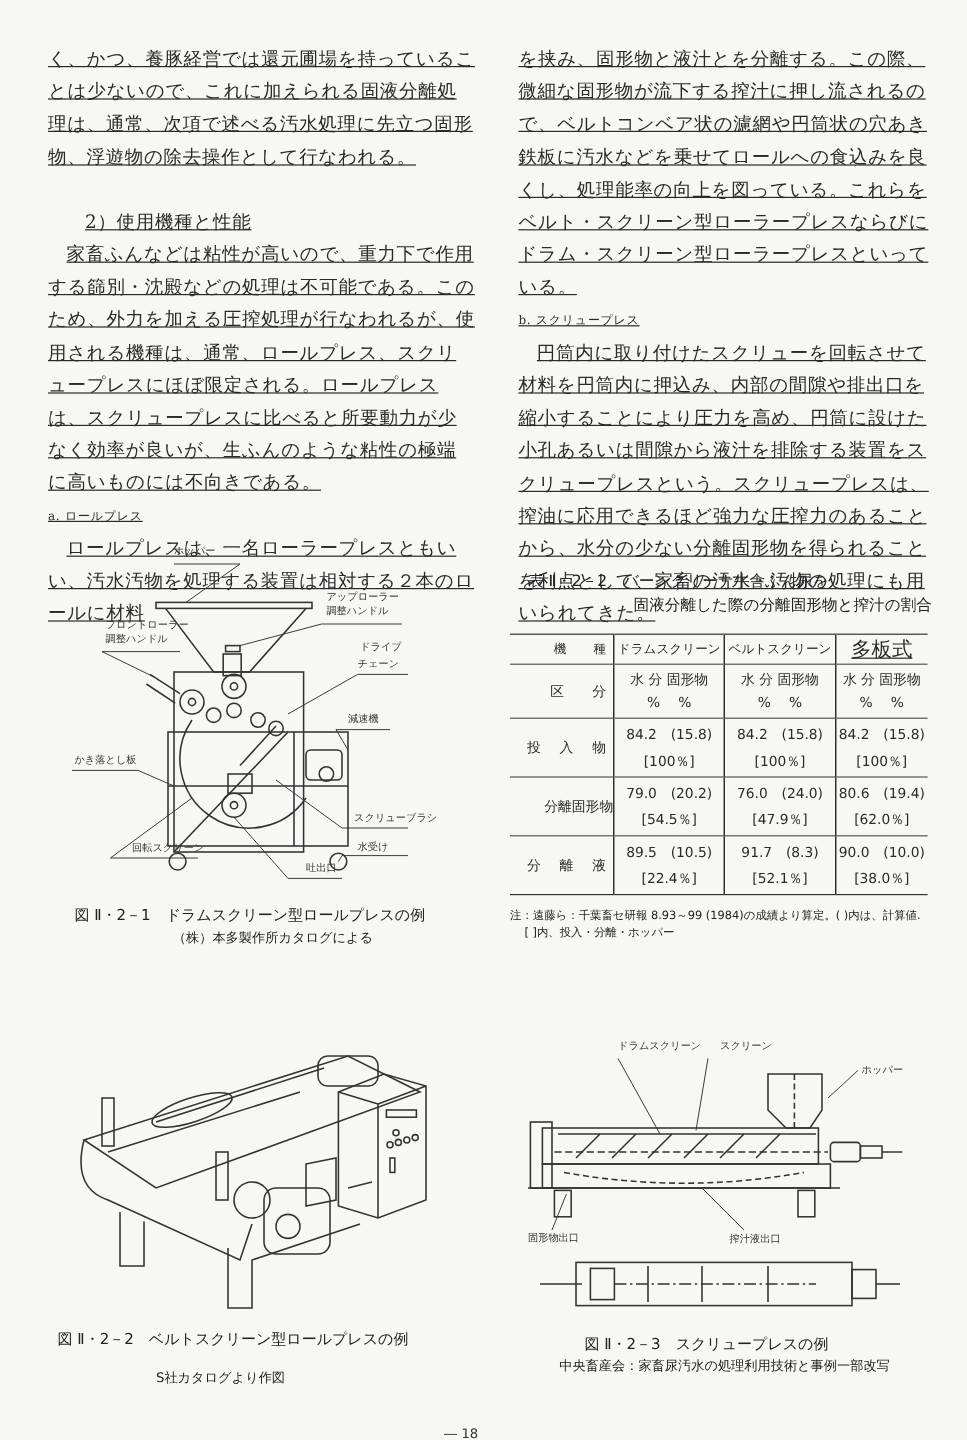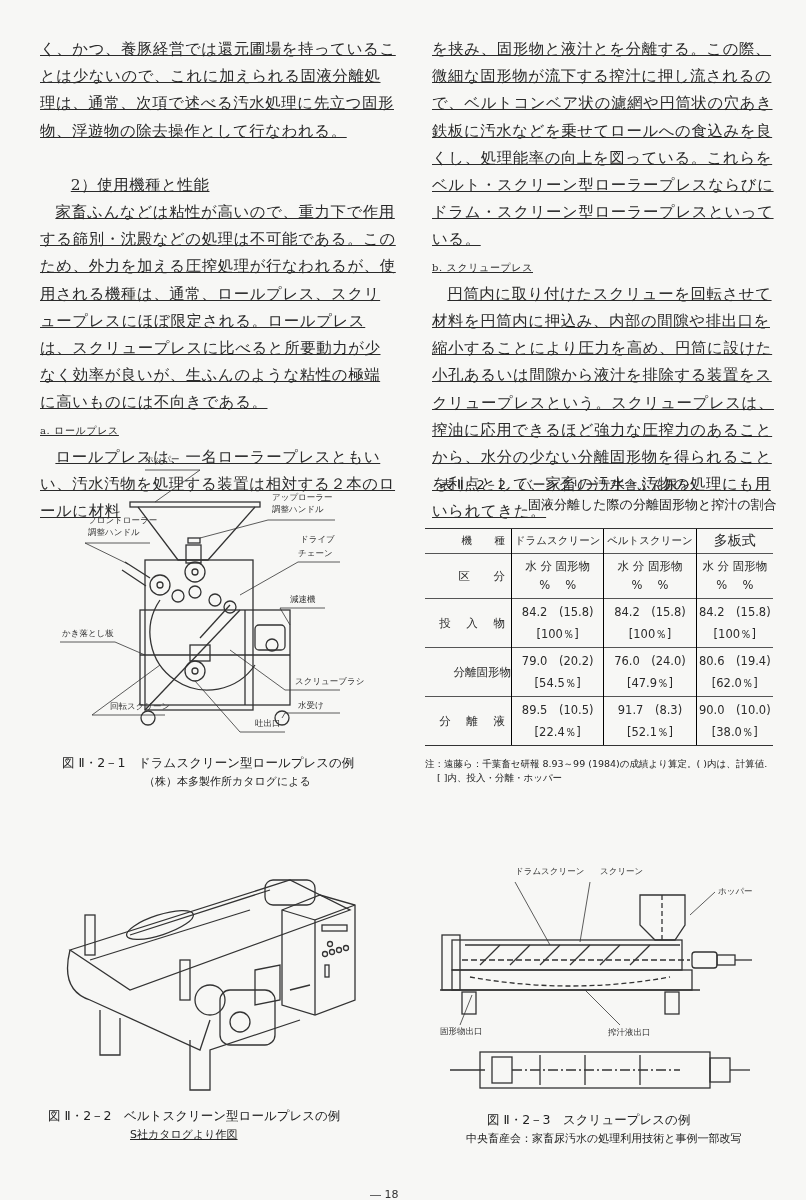--- a/index.html
+++ b/index.html
@@ -17,21 +17,21 @@
   .indent { text-indent: 1em; }
   .subhead { margin-top: 27px !important; padding-left: 2em; }
   .sub-a { font-size: 10px; }
 
   
   .caption { position: absolute; font-family: "DejaVu Sans", "Liberation Sans", sans-serif; font-size: 12.5px; color: #222; }
   .caption .src { font-size: 11px; display:block; }
   #fig1-caption { left: 62px; top: 755px; width: 330px; }
   #fig1-caption .src { padding-left: 82px; margin-top: 2px; }
   #fig2-caption { left: 48px; top: 1108px; width: 340px; }
-  #fig2-caption .src { padding-left: 82px; margin-top: 2px; text-decoration: underline; }
+  #fig2-caption .src { padding-left: 82px; margin-top: 16px; }
   #fig3-caption { left: 487px; top: 1112px; width: 320px; }
   #fig3-caption .src { margin-left: -21px; margin-top: 2px; }
 
   
   .fig { position: absolute; }
   .fig svg { display:block; }
   .lbl { position: absolute; font-family: "DejaVu Sans", "Liberation Sans", sans-serif; font-size: 8.5px; color: #333; white-space: nowrap; }
 
   
   #table-title { position: absolute; left: 440px; top: 475px; font-family: "DejaVu Sans", "Liberation Sans", sans-serif; font-size: 13px; line-height: 20px; color: #222; }
@@ -191,21 +191,21 @@
 <div id="table-title">
   <span>表 Ⅱ・2－2　バーンクリーナ牛舎ふん尿を</span>
   <span class="l2">固液分離した際の分離固形物と搾汁の割合</span>
 </div>
 <table id="data-table">
   <tbody>
       <tr class="top h1">
     <td class="rowlabel">機　種</td>
     <td class="vl">ドラムスクリーン</td>
     <td class="vl">ベルトスクリーン</td>
-    <td class="vl" style="font-size:14px;">多板式</td>
+    <td class="vl" style="font-size:17px;text-decoration:underline;">多板式</td>
   </tr>
   <tr class="hl h2">
     <td class="rowlabel">区　分</td>
     <td class="vl"><span>水 分 固形物</span><br><span>%　 %</span></td>
     <td class="vl"><span>水 分 固形物</span><br><span>%　 %</span></td>
     <td class="vl"><span>水 分 固形物</span><br><span>%　 %</span></td>
   </tr>
   <tr class="hl v">
     <td class="rowlabel">投 入 物</td>
     <td class="vl"><span>84.2　(15.8)</span><br><span>[100％]</span></td>

